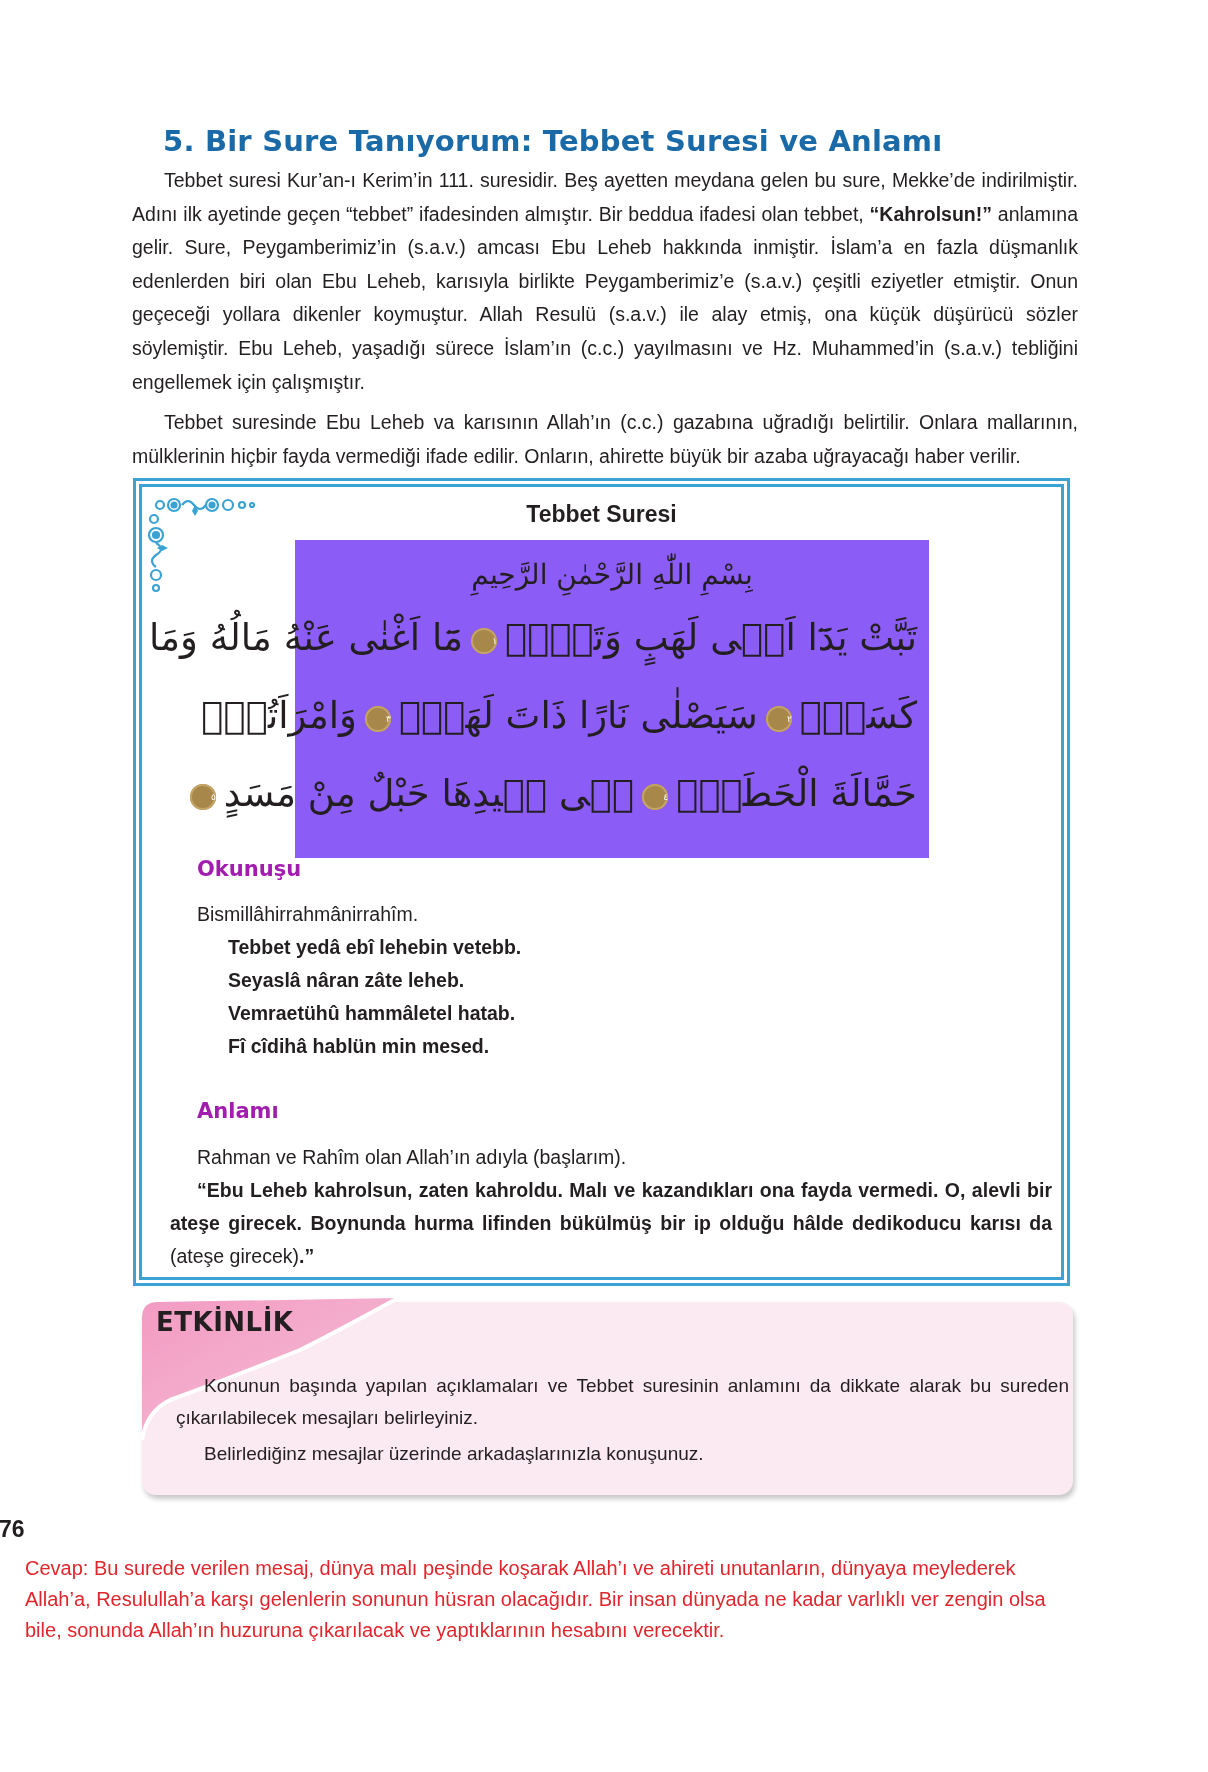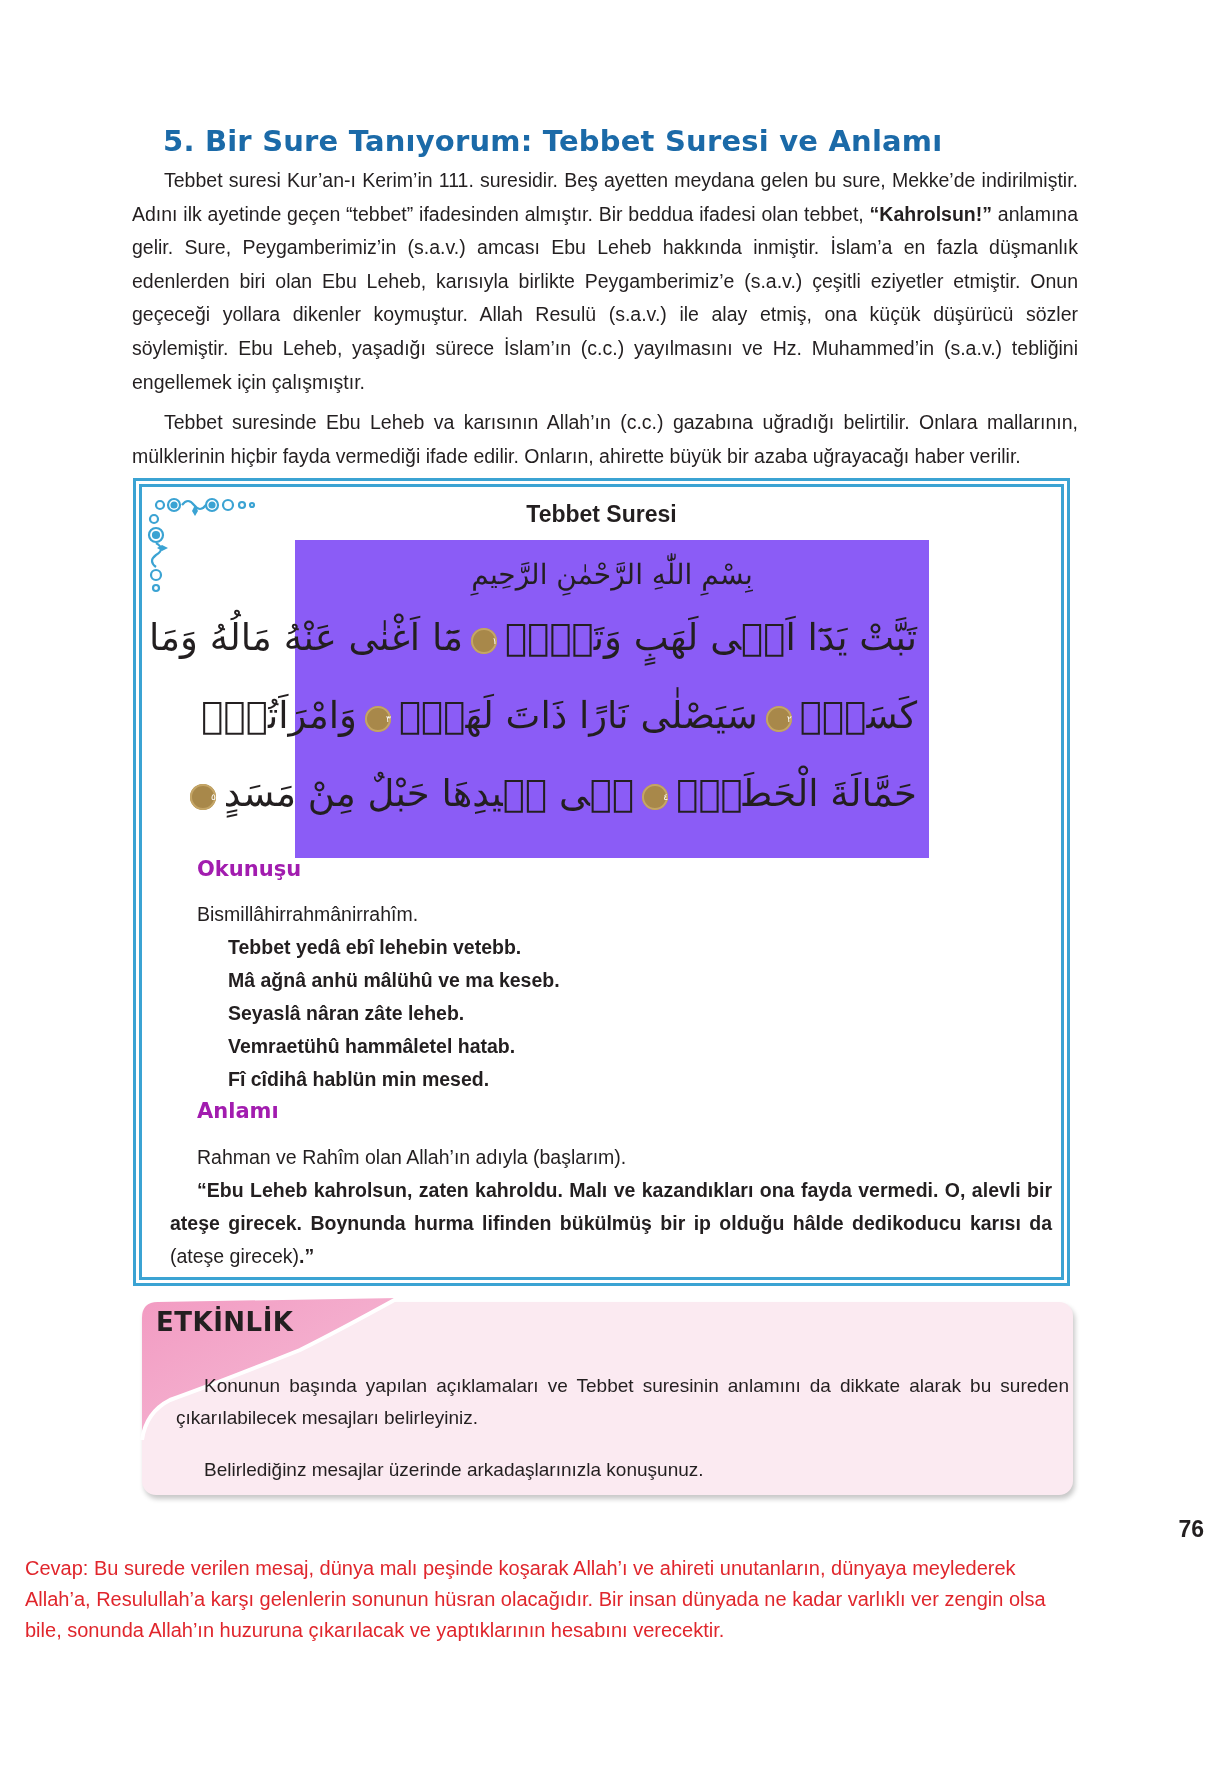--- a/index.html
+++ b/index.html
@@ -50,23 +50,23 @@
     background: #fbeaf1; border-radius: 14px;
     box-shadow: 2px 4px 5px rgba(0,0,0,0.22);
   }
   .etk-tab { position: absolute; left: 0; top: 0; }
   .etk-title {
     position: absolute; left: 26px; top: 17px; font-size: 26px; font-weight: bold; color: #231f20;
     font-family: "DejaVu Sans", sans-serif; letter-spacing: 0.5px;
   }
   .etk-text { position: absolute; left: 46px; top: 80px; width: 893px; font-size: 19px; line-height: 32px; text-align: justify; }
   .etk-text p { text-indent: 28px; }
-  .etk-text p + p { margin-top: 20px; }
+  .etk-text p + p { margin-top: 4px; }
 
-  .page-num { position: absolute; left: 0; right: 0; top: 1516px; text-align: right; font-size: 23px; font-weight: bold; padding-left: 11px; }
+  .page-num { position: absolute; left: 0; right: 0; top: 1516px; text-align: left; font-size: 23px; font-weight: bold; padding-left: 3px; }
   .page-num span { position: relative; left: -4px; }
   .answer { position: absolute; left: 25px; top: 1553px; width: 1060px; font-size: 20px; line-height: 31px; color: #e0262c; }
 </style>
 </head>
 <body>
 
 <h1 class="title">5. Bir Sure Tanıyorum: Tebbet Suresi ve Anlamı</h1>
 
 <div class="intro">
   <p><span>Tebbet suresi Kur’an-ı Kerim’in 111. suresidir. Beş ayetten meydana gelen bu sure, Mekke’de indirilmiştir. Adını ilk ayetinde geçen “tebbet” ifadesinden almıştır. Bir beddua ifadesi olan tebbet, </span><b>“Kahrolsun!”</b><span> anlamına gelir. Sure, Peygamberimiz’in (s.a.v.) amcası Ebu Leheb hakkında inmiştir. İslam’a en fazla düşmanlık edenlerden biri olan Ebu Leheb, karısıyla birlikte Peygamberimiz’e (s.a.v.) çeşitli eziyetler etmiştir. Onun geçeceği yollara dikenler koymuştur. Allah Resulü (s.a.v.) ile alay etmiş, ona küçük düşürücü sözler söylemiştir. Ebu Leheb, yaşadığı sürece İslam’ın (c.c.) yayılmasını ve Hz. Muhammed’in (s.a.v.) tebliğini engellemek için çalışmıştır.</span></p>
@@ -109,21 +109,20 @@
       </div>
       <div class="ayah-line">
         <span>حَمَّالَةَ الْحَطَبِۚ</span><span class="ayah-mark">٤</span><span>فٖى جٖيدِهَا حَبْلٌ مِنْ مَسَدٍ</span><span class="ayah-mark">٥</span>
       </div>
     </div>
 
     <div class="sub-head" style="top:370px;">Okunuşu</div>
     <div class="okunus">
       <div>Bismillâhirrahmânirrahîm.</div>
       <div class="bold">Tebbet yedâ ebî lehebin vetebb.</div>
-      <div class="bold">Mâ ağnâ anhü mâlühû ve ma keseb.</div>
       <div class="bold">Seyaslâ nâran zâte leheb.</div>
       <div class="bold">Vemraetühû hammâletel hatab.</div>
       <div class="bold">Fî cîdihâ hablün min mesed.</div>
     </div>
 
     <div class="sub-head" style="top:612px;">Anlamı</div>
     <div class="anlam">
       <p>Rahman ve Rahîm olan Allah’ın adıyla (başlarım).</p>
       <p><b>“Ebu Leheb kahrolsun, zaten kahroldu. Malı ve kazandıkları ona fayda vermedi. O, alevli bir ateşe girecek. Boynunda hurma lifinden bükülmüş bir ip olduğu hâlde dedikoducu karısı da</b><span> (ateşe girecek)</span><b>.”</b></p>
     </div>

